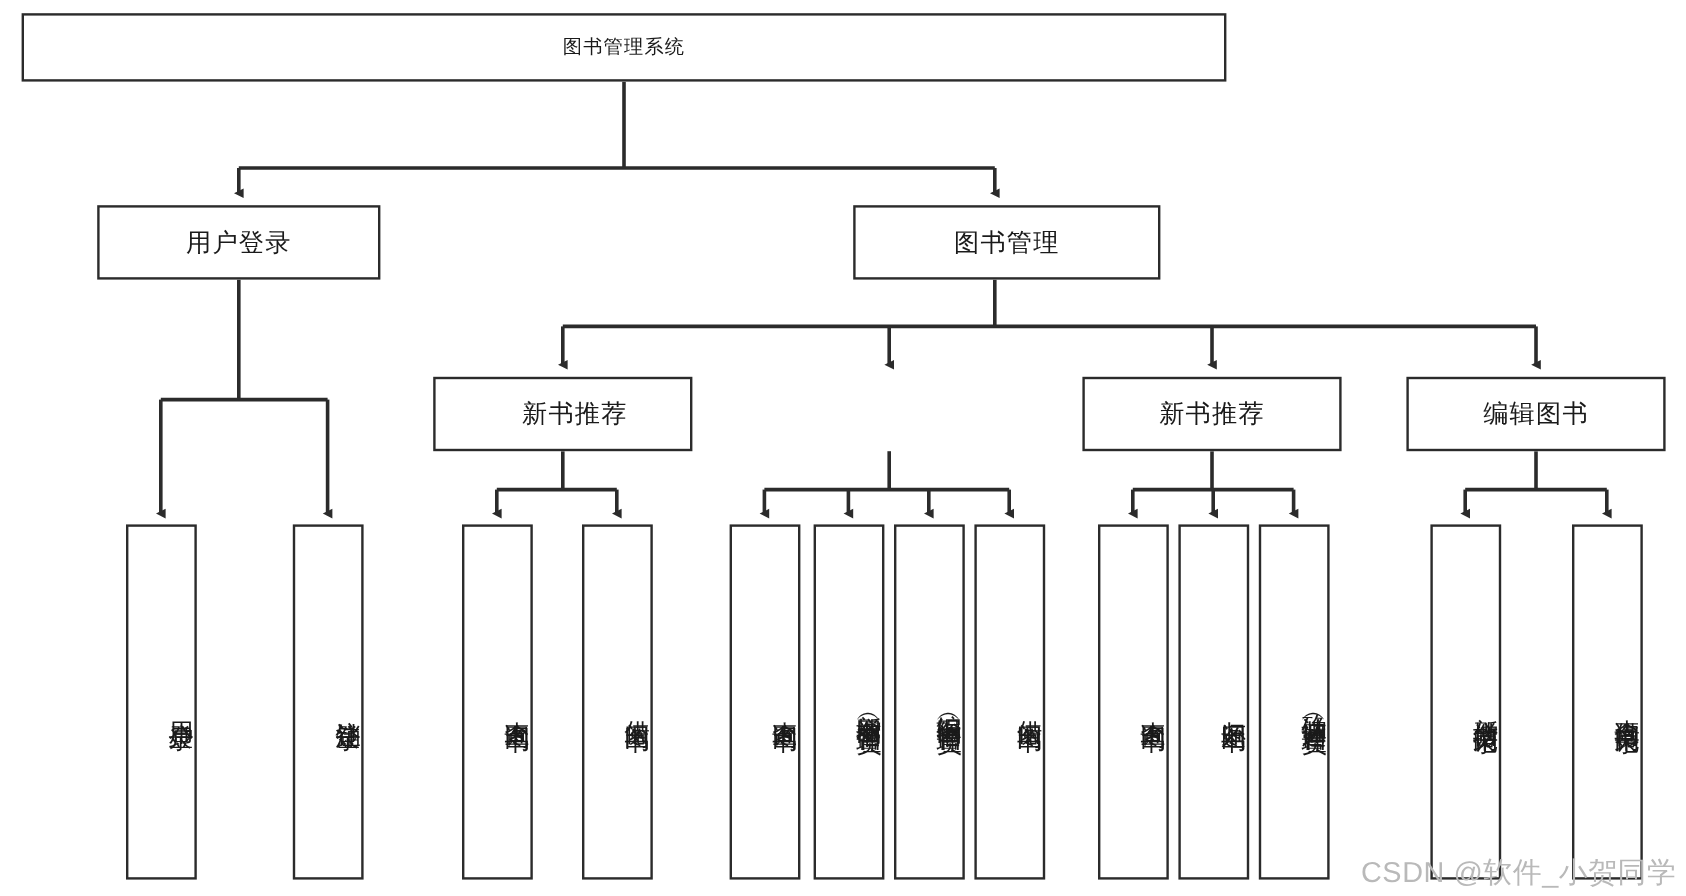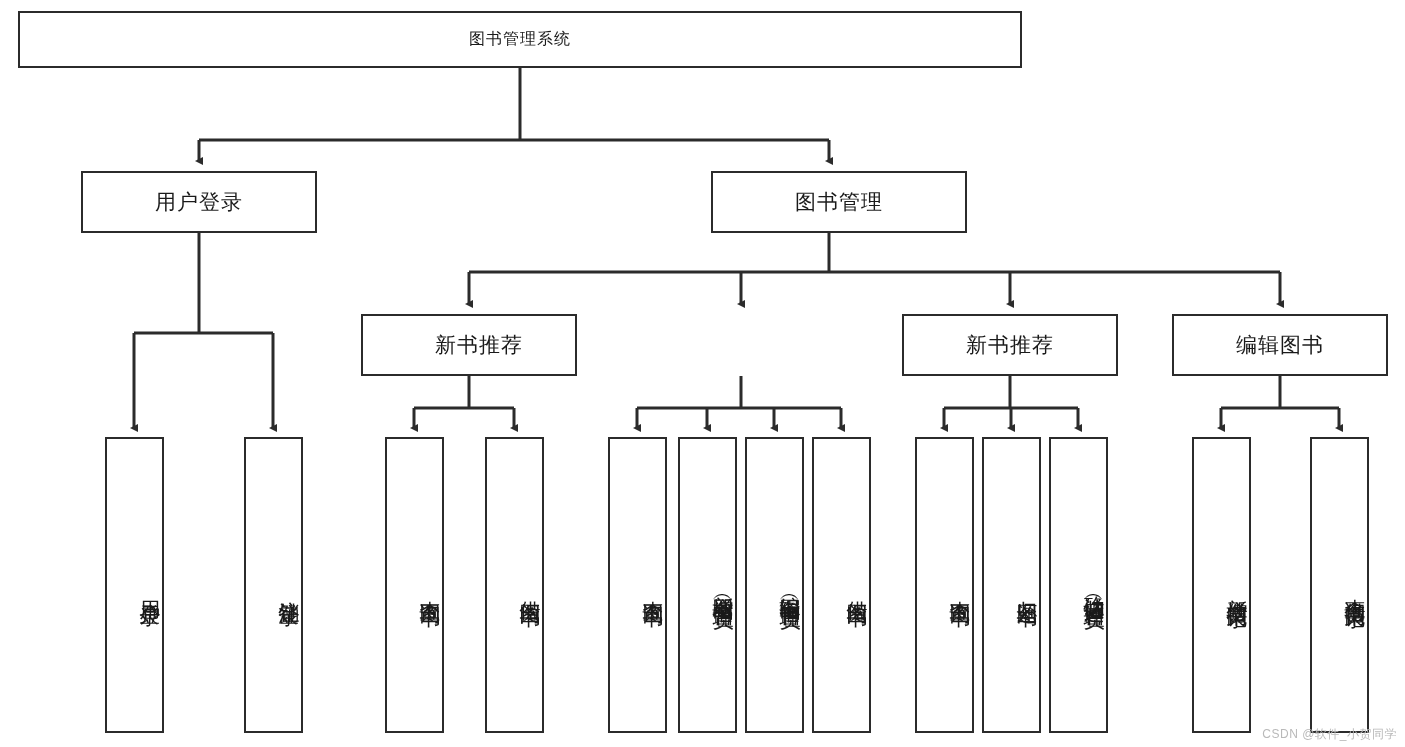--- a/index.html
+++ b/index.html
@@ -53,21 +53,21 @@
     display: block;
     text-align: center;
   }
   .node.root {
     font-size: 16px;
   }
   .watermark {
     position: absolute;
     right: 8px;
     bottom: 4px;
-    font-size: 12px;
+    font-size: 24px;
     color: #b9b9b9;
     white-space: nowrap;
     letter-spacing: 0.5px;
   }
 </style>
 </head>
 <body>
 
 <div id="canvas">
 

